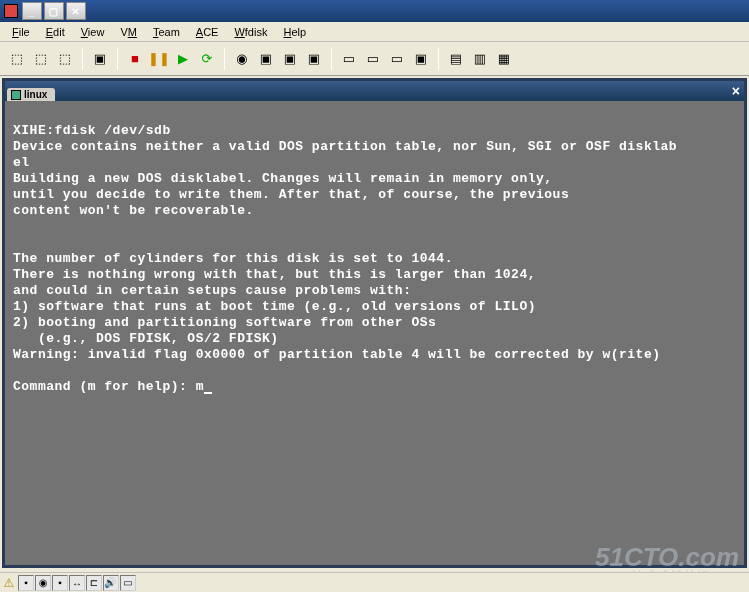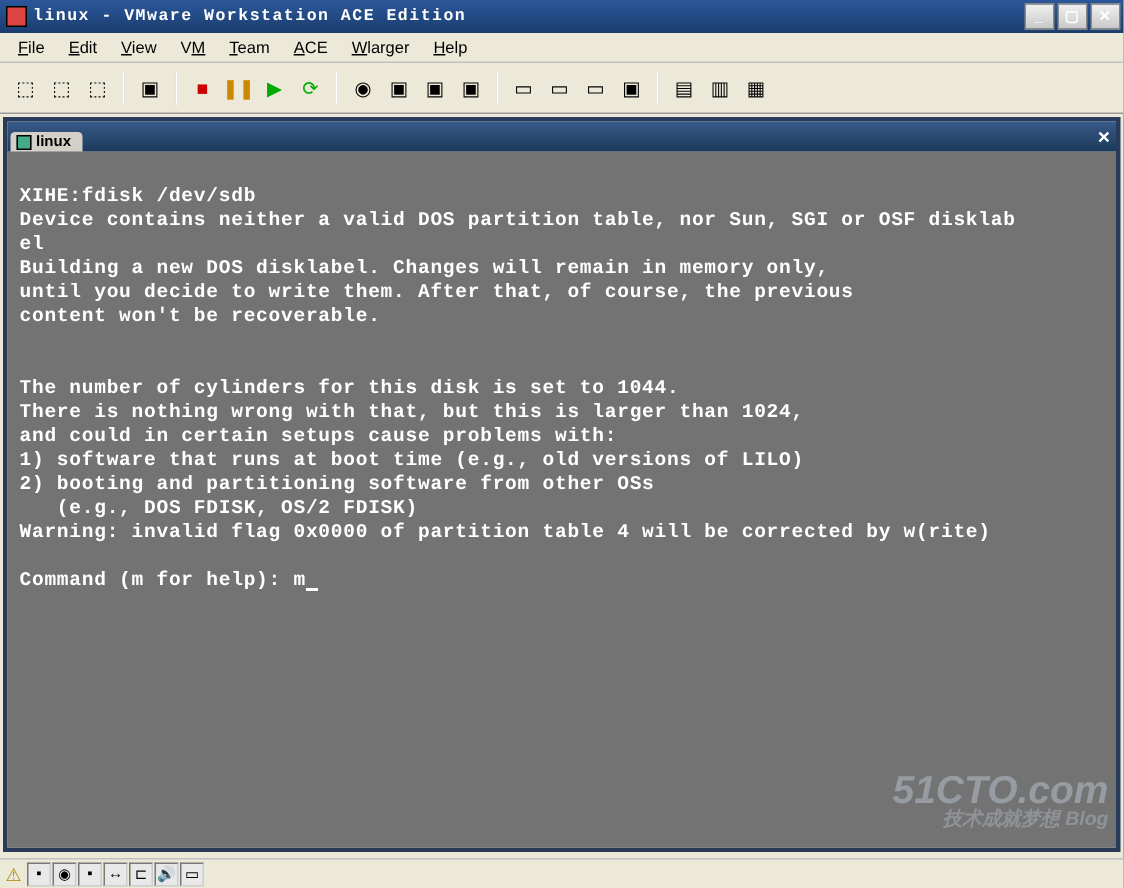--- a/index.html
+++ b/index.html
@@ -166,53 +166,52 @@
   width: 16px; height: 16px;
   border: 1px inset #ccc;
   display: flex; align-items: center; justify-content: center;
   font-size: 10px;
   background: #e8e8e8;
 }
 
 
 .watermark {
   position: absolute;
-  right: 10px; bottom: 40px;
+  right: 10px; bottom: 9px;
   color: rgba(180,190,200,0.55);
   font-family: Arial, sans-serif;
   font-size: 26px;
   font-weight: bold;
   font-style: italic;
   pointer-events: none;
   text-align: right;
   line-height: 1;
 }
 .watermark .sub { font-size: 13px; opacity: 0.8; }
 </style>
 </head>
 <body>
 
 <div class="titlebar">
   <div class="app-icon"></div>
-  <div class="title-text">linux - VMware Workstation ACE Edition</div>
   <div class="win-btns">
     <div class="win-btn">_</div>
     <div class="win-btn">▢</div>
     <div class="win-btn">✕</div>
   </div>
 </div>
 
 <div class="menubar">
   <div class="menu-item"><span class="ul">F</span><span>ile</span></div>
   <div class="menu-item"><span class="ul">E</span><span>dit</span></div>
   <div class="menu-item"><span class="ul">V</span><span>iew</span></div>
   <div class="menu-item"><span>V</span><span class="ul">M</span></div>
   <div class="menu-item"><span class="ul">T</span><span>eam</span></div>
   <div class="menu-item"><span class="ul">A</span><span>CE</span></div>
-  <div class="menu-item"><span class="ul">W</span><span>larger</span></div>
+  <div class="menu-item"><span class="ul">W</span><span>fdisk</span></div>
   <div class="menu-item"><span class="ul">H</span><span>elp</span></div>
 </div>
 
 <div class="toolbar">
   <div class="tb-btn">⬚</div>
   <div class="tb-btn">⬚</div>
   <div class="tb-btn">⬚</div>
   <div class="tb-sep"></div>
   <div class="tb-btn">▣</div>
   <div class="tb-sep"></div>

